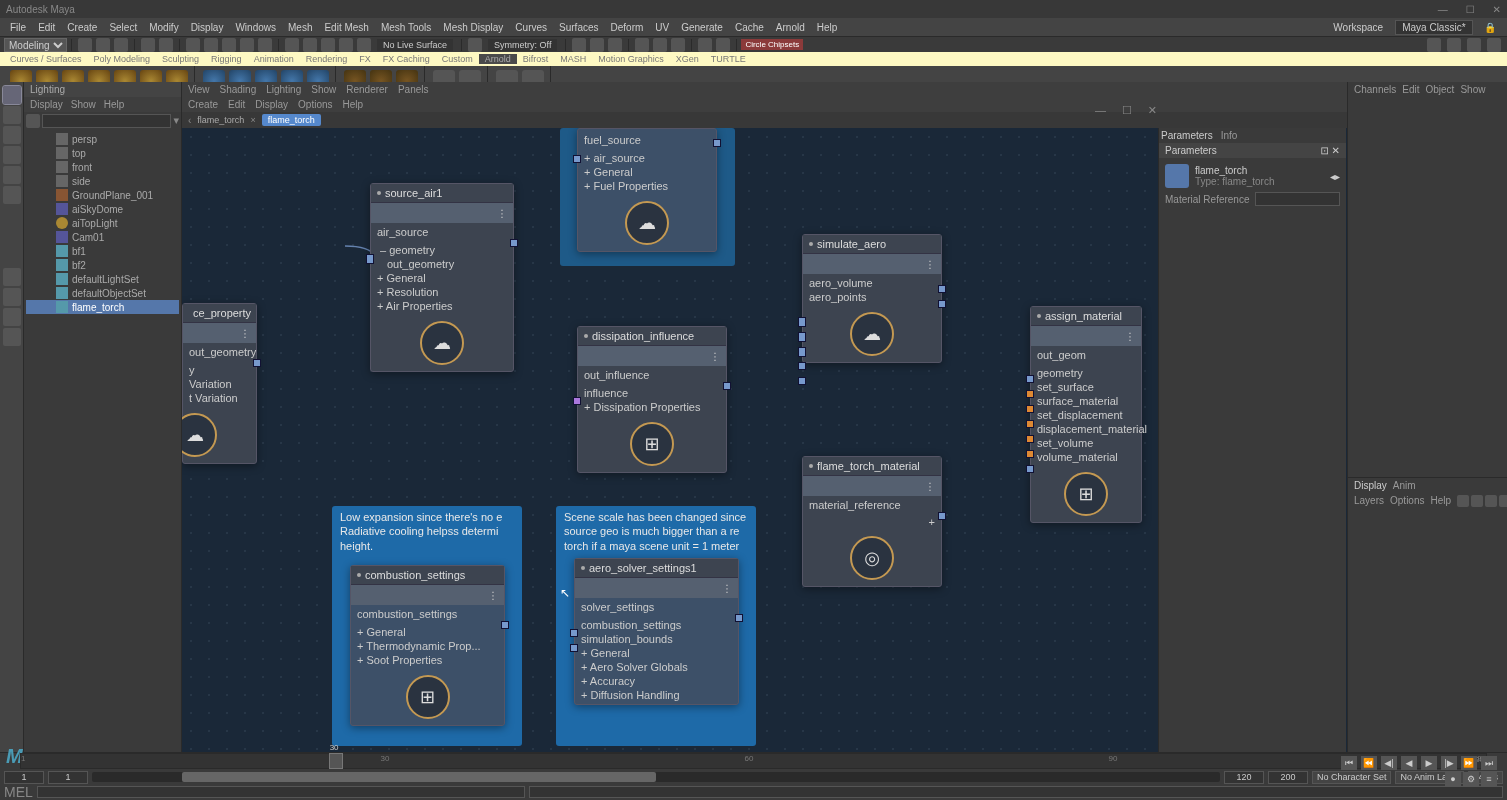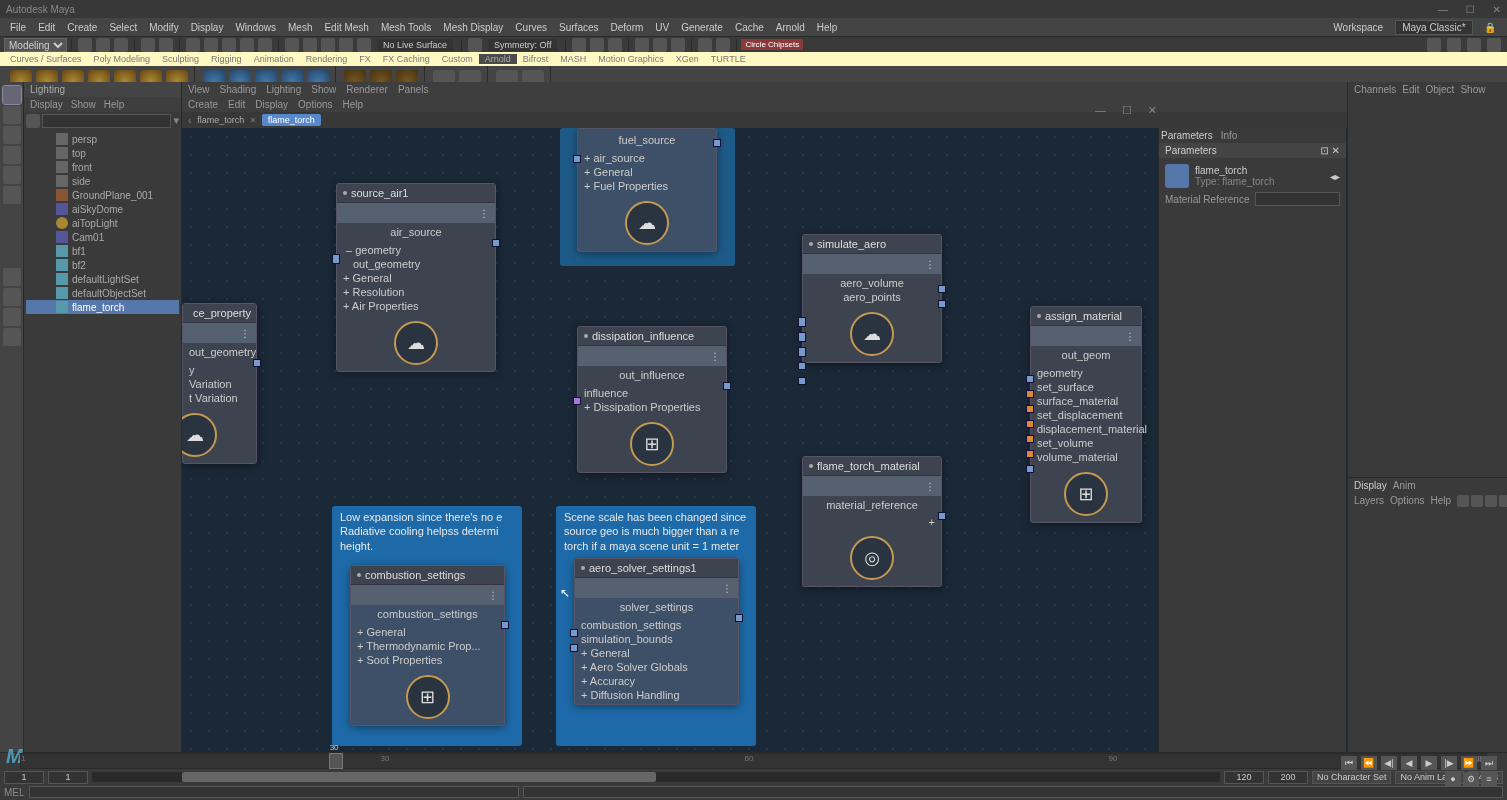--- a/index.html
+++ b/index.html
@@ -71,21 +71,21 @@
 .graph-canvas { flex: 1; background: #1a2838; position: relative; overflow: hidden; }
 .graph-canvas::before { content: ''; position: absolute; inset: 0; background-image: radial-gradient(circle, rgba(100,120,140,0.18) 1px, transparent 1px); background-size: 18px 18px; }
 
 
 .node { position: absolute; background: #3d4450; border: 1px solid #556; border-radius: 3px; box-shadow: 0 2px 8px rgba(0,0,0,0.4); }
 .node-title { background: #3d4450; padding: 3px 6px; font-size: 11px; color: #ddd; display: flex; align-items: center; gap: 4px; border-bottom: 1px solid #334; }
 .node-title .bullet { width: 4px; height: 4px; background: #aaa; border-radius: 50%; }
 .node-preview { background: #556070; height: 20px; display: flex; justify-content: flex-end; align-items: center; padding: 0 4px; position: relative; }
 .node-preview .dots { color: #ccc; font-size: 10px; letter-spacing: 2px; }
 .node-outputs { padding: 2px 6px; }
-.node-output { text-align: center; font-size: 11px; color: #ccc; padding: 1px 0; }
+.node-output { text-align: left; font-size: 11px; color: #ccc; padding: 1px 0; }
 .node-inputs { padding: 2px 6px; }
 .node-input { font-size: 11px; color: #ccc; padding: 1px 0; display: flex; align-items: center; gap: 3px; }
 .node-input .expand { color: #999; }
 .node-icon-circle { width: 44px; height: 44px; border: 2px solid #c49952; border-radius: 50%; background: #2a3340; margin: 6px auto; display: flex; align-items: center; justify-content: center; color: #ddd; font-size: 18px; }
 
 .port { position: absolute; width: 8px; height: 8px; background: #7799cc; border: 1px solid #113; }
 .port.out { right: -5px; }
 .port.in { left: -5px; }
 .port.orange { background: #dd8833; }
 .port.purple { background: #aa77dd; }
@@ -127,21 +127,21 @@
 .timeline .ticks { position: absolute; inset: 0; display: flex; justify-content: space-between; }
 .timeline .ticks span { font-size: 8px; color: #777; }
 .range-row { height: 16px; display: flex; align-items: center; gap: 4px; padding: 0 4px; }
 .range-input { width: 40px; height: 13px; background: #333; border: 1px solid #555; font-size: 9px; color: #ccc; text-align: center; }
 .range-slider { flex: 1; height: 10px; background: #2a2a2a; position: relative; border-radius: 2px; }
 .range-slider .thumb { position: absolute; left: 8%; right: 50%; top: 0; bottom: 0; background: #666; border-radius: 2px; }
 .play-controls { display: flex; gap: 4px; margin-left: 6px; }
 .play-btn { width: 16px; height: 14px; background: #555; font-size: 9px; display: flex; align-items: center; justify-content: center; color: #ccc; }
 .range-row .dropdown { background: #444; border: 1px solid #555; font-size: 9px; padding: 0 4px; height: 13px; }
 .cmd-row { height: 14px; display: flex; align-items: center; padding: 0 4px; gap: 4px; }
-.cmd-label { font-size: 10px; color: #888; }
+.cmd-label { font-size: 14px; color: #888; }
 .cmd-input { flex: 1; height: 12px; background: #333; border: 1px solid #555; }
 .maya-logo { position: absolute; left: 6px; bottom: 32px; font-size: 20px; font-weight: bold; color: #4a9bb5; font-style: italic; }
 
 
 .cursor { position: absolute; left: 378px; top: 458px; font-size: 12px; color: #fff; z-index: 100; }
 
 .ch-menu { display: flex; gap: 6px; font-size: 10px; padding: 2px 6px; color: #999; }
 </style>
 </head>
 <body>
@@ -427,21 +427,21 @@
           </div>
         <div class="port out" style="top:55px"></div>
         <div class="node-inputs">
           <div class="node-input">y</div>
           <div class="node-input">Variation</div>
           <div class="node-input">t Variation</div>
         </div>
         <div class="node-icon-circle" style="margin-left:-10px">☁</div>
       </div>
 
-      <div class="node" style="left:154px;top:55px;width:160px">
+      <div class="node" style="left:188px;top:55px;width:144px">
         <div class="node-title">
             <span class="bullet"></span>
             <span>source_air1</span>
           </div>
         <div class="node-preview">
             <span class="dots">⋮</span>
           </div>
         <div class="node-outputs">
           <div class="node-output">air_source</div>
         </div>

